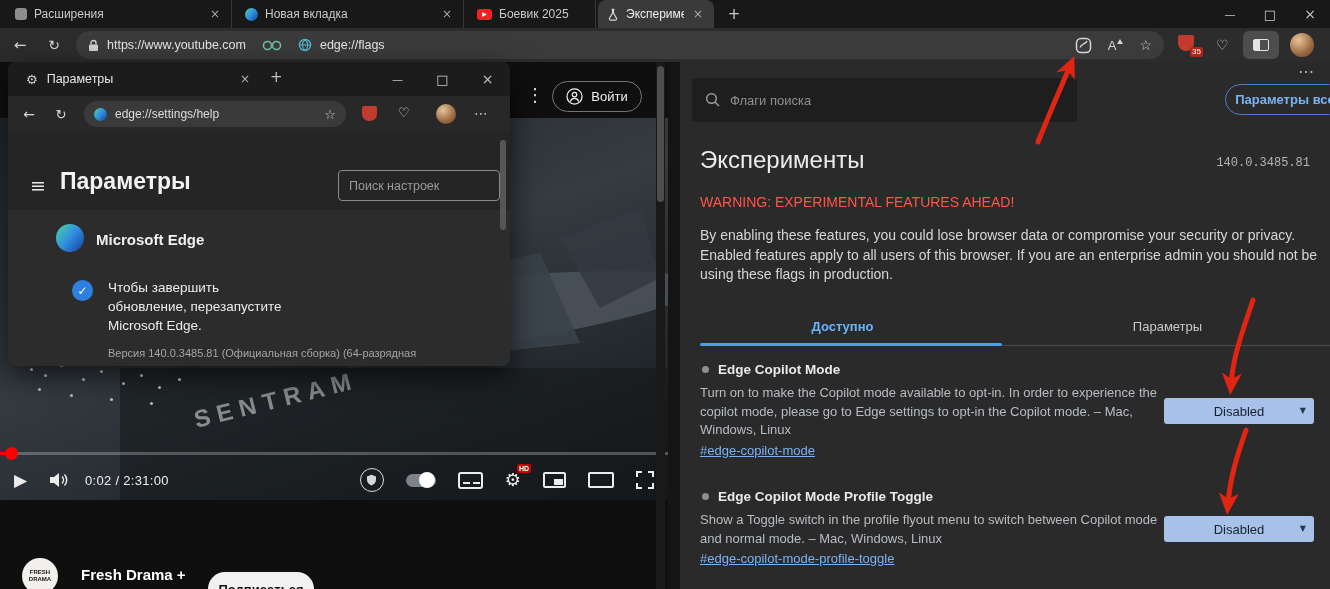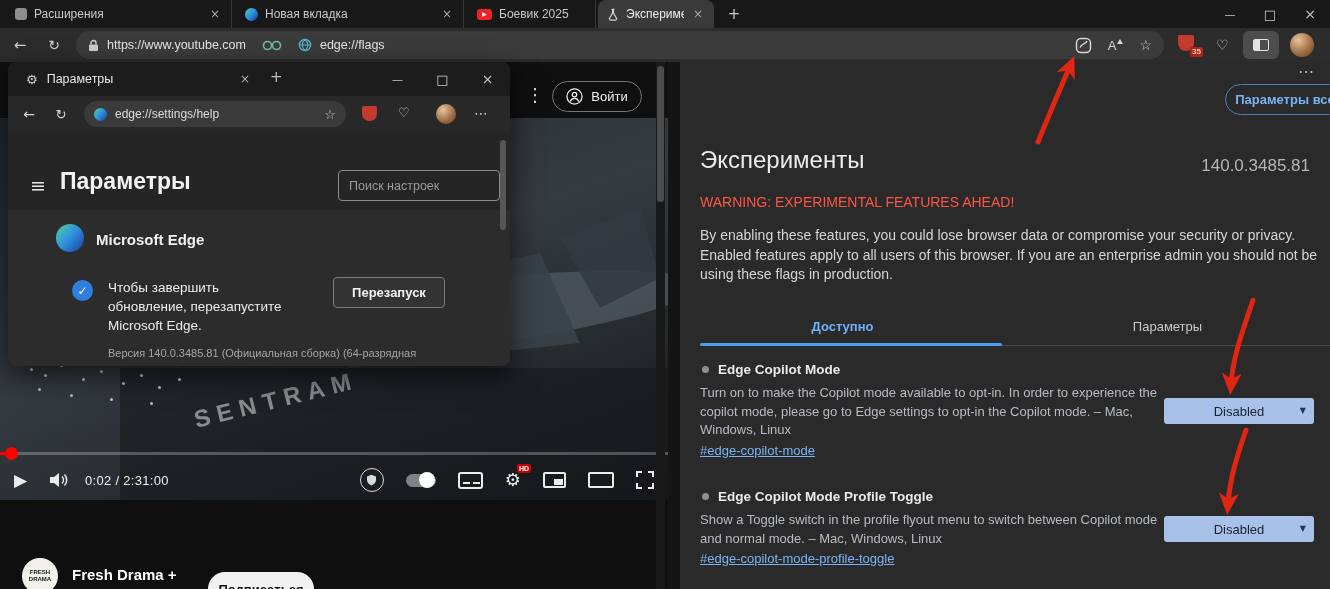--- a/index.html
+++ b/index.html
@@ -71,34 +71,34 @@
   #cc-icon { width:25px; height:17px; border:2px solid #ececec; border-radius:3px; position:relative; }
   #cc-icon::after { content:""; position:absolute; left:3px; bottom:3px; width:7px; height:2px; background:#ececec; box-shadow:10px 0 0 #ececec; }
   #gear-icon { font-size:18px; }
   .hd-badge { position:absolute; top:-7px; right:-10px; background:#c00; color:#fff; font-size:7px; font-weight:bold; padding:1px 2px; border-radius:2px; }
   #miniplayer-icon { width:23px; height:16px; border:2px solid #ececec; border-radius:2px; position:relative; }
   #miniplayer-icon::after { content:""; position:absolute; right:1px; bottom:1px; width:9px; height:6px; background:#ececec; }
   #theater-icon { width:26px; height:16px; border:2px solid #ececec; border-radius:2px; }
   #video-title { position:absolute; left:22px; top:446px; width:632px; font-size:19px; line-height:26px; font-weight:bold; color:#fff; }
   #channel-row { position:absolute; left:0; top:496px; width:668px; height:60px; }
   #channel-avatar { position:absolute; left:22px; top:0; width:36px; height:36px; border-radius:50%; background:#f2f0ec; display:flex; flex-direction:column; align-items:center; justify-content:center; color:#181818; font-size:6px; font-weight:bold; line-height:7px; }
-  #channel-name { position:absolute; left:72px; top:8px; font-size:15px; font-weight:bold; color:#fff; }
+  #channel-name { position:absolute; left:81px; top:8px; font-size:15px; font-weight:bold; color:#fff; }
   #subscribe-btn { position:absolute; left:208px; top:14px; width:106px; height:34px; border-radius:17px; background:#f1f1f1; color:#111; font-size:13px; font-weight:bold; display:flex; align-items:center; justify-content:center; }
   #left-scrollbar { position:absolute; right:3px; top:0; width:9px; height:527px; background:#191919; }
   #left-scroll-thumb { position:absolute; left:1px; top:4px; width:7px; height:136px; background:#4d4d4d; border-radius:4px; }
 
   
   #pane-dots { position:absolute; right:16px; top:2px; font-size:16px; color:#b8b8b8; }
   #flags-search-wrap { position:absolute; left:12px; top:16px; width:385px; height:44px; }
   #flags-search { width:100%; height:100%; background:#1e1e1e; border:none; border-radius:2px; color:#e3e3e3; font-size:13px; padding-left:38px; font-family:inherit; outline:none; }
   #flags-search::placeholder { color:#8f8f8f; }
   #flags-search-icon { position:absolute; left:13px; top:14px; }
   #reset-btn { position:absolute; left:545px; top:22px; width:120px; height:31px; border:1.5px solid #4d7ec2; border-radius:16px; color:#7ab3f5; font-size:13px; font-weight:600; display:flex; align-items:center; justify-content:center; background:transparent; }
   #flags-title { position:absolute; left:20px; top:84px; font-size:24px; color:#ececec; font-weight:400; }
-  #flags-version { position:absolute; right:20px; top:94px; font-size:17px; color:#b5b5b5; }
+  #flags-version { position:absolute; right:20px; top:94px; font-size:12px; color:#b5b5b5;font-family:Liberation Mono, monospace; }
   #flags-warning { position:absolute; left:20px; top:132px; font-size:14px; color:#ff5545; }
   #flags-desc { position:absolute; left:20px; top:164px; width:632px; font-size:14px; line-height:19.5px; color:#d6d6d6; }
   #flags-tabs { position:absolute; left:0; top:244px; width:650px; height:40px; }
   .ftab { position:absolute; top:0; width:325px; height:40px; display:flex; align-items:center; justify-content:center; font-size:13px; }
   #ftab-available { left:0; color:#6db3f8; font-weight:600; }
   #ftab-unavailable { left:325px; color:#c9c9c9; }
   #ftab-baseline { position:absolute; left:20px; right:0; top:39px; height:1px; background:#4a4a4a; }
   #ftab-underline { position:absolute; left:20px; top:37px; width:302px; height:3px; background:#4f9bf0; border-radius:2px; }
   .flag-entry { position:absolute; left:0; width:650px; }
   .flag-name-row { position:absolute; left:22px; top:0; display:flex; align-items:center; gap:9px; }
@@ -285,20 +285,27 @@
     <div id="left-scrollbar">
       <div id="left-scroll-thumb"></div>
     </div>
   </div>
 
   <div id="pane-divider"></div>
 
   <div id="right-pane">
     <span id="pane-dots" class="icon">⋯</span>
 
+    <div id="flags-search-wrap">
+      <svg id="flags-search-icon" width="16" height="16" viewBox="0 0 16 16">
+          <circle cx="6.5" cy="6.5" r="4.8" fill="none" stroke="#9a9a9a" stroke-width="1.5"></circle>
+          <path d="M10.2 10.2 14 14" stroke="#9a9a9a" stroke-width="1.5"></path>
+        </svg>
+      <input id="flags-search" type="text" placeholder="Флаги поиска" style="">
+    </div>
     <div id="reset-btn">
       <span>Параметры все</span>
     </div>
 
     <div id="flags-title">Эксперименты</div>
     <div id="flags-version">140.0.3485.81</div>
     <div id="flags-warning">WARNING: EXPERIMENTAL FEATURES AHEAD!</div>
     <div id="flags-desc">By enabling these features, you could lose browser data or compromise your security or privacy. Enabled features apply to all users of this browser. If you are an enterprise admin you should not be using these flags in production.</div>
 
     <div id="flags-tabs">
@@ -364,23 +371,20 @@
     </div>
     <div id="sw-content">
       <span id="sw-hamburger" class="icon">≡</span>
       <span id="sw-title">Параметры</span>
       <input id="sw-search" type="text" placeholder="Поиск настроек" style="">
       <div id="sw-body">
         <span id="edge-logo"></span>
         <span id="sw-product">Microsoft Edge</span>
         <span id="sw-check">✓</span>
         <div id="sw-update-text">Чтобы завершить обновление, перезапустите Microsoft Edge.</div>
-        <div id="sw-restart">
-          <span>Перезапуск</span>
-        </div>
         <div id="sw-version">Версия 140.0.3485.81 (Официальная сборка) (64-разрядная</div>
       </div>
       <div id="sw-scrollbar"></div>
     </div>
   </div>
 
   <svg id="arrows">
     <defs>
       <marker id="arrhead" markerUnits="userSpaceOnUse" markerWidth="26" markerHeight="26" refX="13" refY="13" orient="auto">
         <path d="M2,3 L24,13 L2,23 L8,13 z" fill="#e02513"></path>

